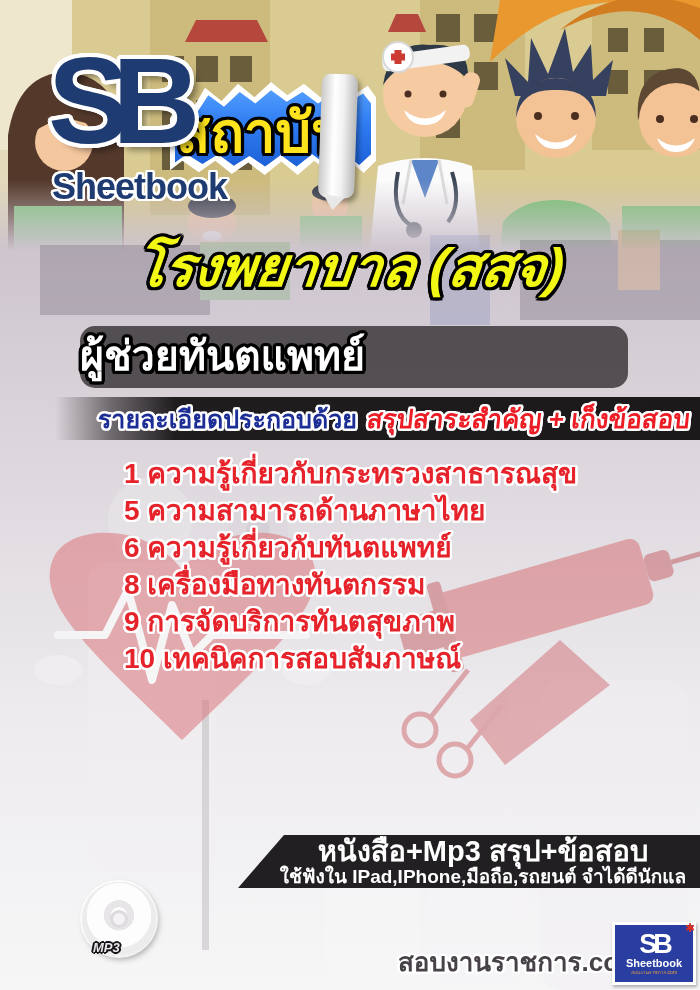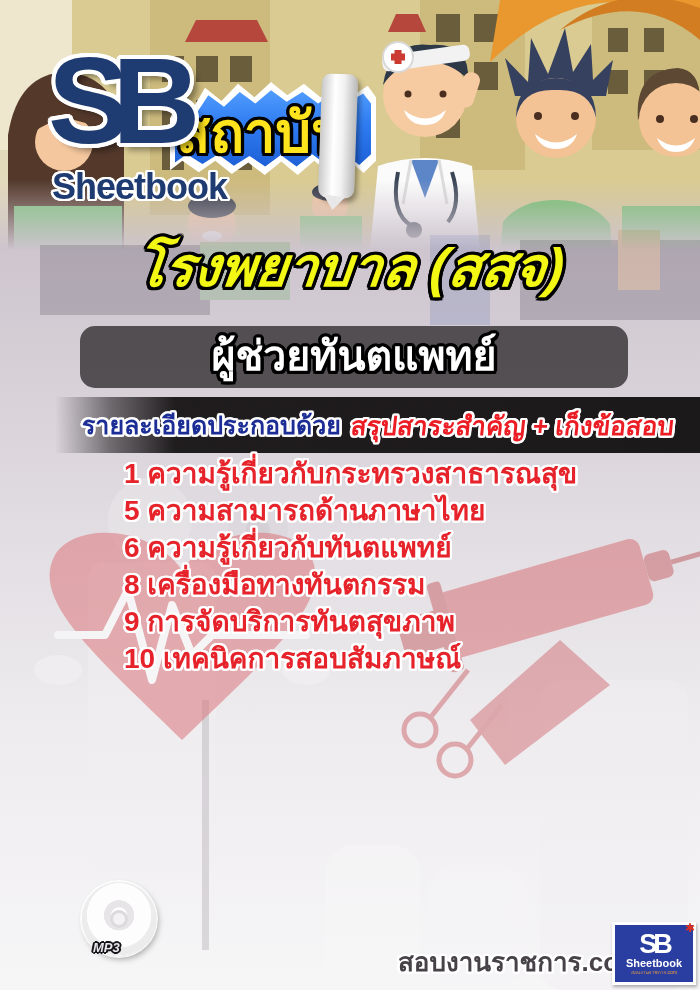--- a/index.html
+++ b/index.html
@@ -45,25 +45,25 @@
       2.9px 2.9px 0 #fff,-2.9px 2.9px 0 #fff,2.9px -2.9px 0 #fff,-2.9px -2.9px 0 #fff,
       3.7px 1.6px 0 #fff,-3.7px 1.6px 0 #fff,3.7px -1.6px 0 #fff,-3.7px -1.6px 0 #fff,
       1.6px 3.7px 0 #fff,-1.6px 3.7px 0 #fff,1.6px -3.7px 0 #fff,-1.6px -3.7px 0 #fff,
       7px 7px 6px rgba(0,0,0,.4);}
   .sheetbook{position:absolute;left:0px;top:110px;font-size:36px;font-weight:800;color:#1e3b72;letter-spacing:-1px;}
 
   
   .title{position:absolute;top:232px;left:0;width:100%;text-align:center;z-index:5;
     font-size:54px;font-weight:800;font-style:italic;color:#f2f713;transform:skewX(-6deg);line-height:1.3;}
   .position-bar{position:absolute;top:326px;left:80px;width:548px;height:62px;border-radius:15px;
-    background:rgba(62,57,60,.86);z-index:5;display:flex;align-items:center;justify-content:center;}
+    background:rgba(62,57,60,.86);z-index:5;display:flex;align-items:center;justify-content:flex-start;}
   .position-text{font-size:41px;font-weight:800;color:#fff;line-height:1.25;}
-  .details-bar{position:absolute;top:397px;left:0;width:700px;height:56px;z-index:5;
+  .details-bar{position:absolute;top:397px;left:0;width:700px;height:43px;z-index:5;
     background:linear-gradient(90deg,rgba(24,21,23,0) 55px,rgba(24,21,23,.55) 110px,rgba(24,21,23,.96) 175px,rgba(24,21,23,.98) 100%);
-    display:flex;align-items:center;justify-content:flex-end;padding-right:22px;box-sizing:border-box;gap:10px;}
+    display:flex;align-items:center;justify-content:flex-end;padding-right:6px;box-sizing:border-box;gap:10px;}
   .d-label{font-size:25px;font-weight:800;color:#1c2e95;}
   .d-hl{font-size:26px;font-weight:800;color:#ec1c24;display:inline-block;transform:skewX(-6deg);padding-right:4px;}
 
   
   .contents{position:absolute;top:455px;left:124px;z-index:5;}
   .item{font-size:28px;font-weight:700;color:#e6232a;height:37px;line-height:37px;white-space:nowrap;}
 
   
   .band{position:absolute;top:835px;left:238px;width:462px;height:53px;z-index:5;
     background:rgba(17,15,17,.93);clip-path:polygon(46px 0,100% 0,100% 100%,0 100%);
@@ -252,20 +252,24 @@
 
   <div class="contents">
     <div class="item ow">1 ความรู้เกี่ยวกับกระทรวงสาธารณสุข</div>
     <div class="item ow">5 ความสามารถด้านภาษาไทย</div>
     <div class="item ow">6  ความรู้เกี่ยวกับทันตแพทย์</div>
     <div class="item ow">8 เครื่องมือทางทันตกรรม</div>
     <div class="item ow">9 การจัดบริการทันตสุขภาพ</div>
     <div class="item ow">10 เทคนิคการสอบสัมภาษณ์</div>
   </div>
 
+  <div class="band">
+    <div class="b1">หนังสือ+Mp3 สรุป+ข้อสอบ</div>
+    <div class="b2">ใช้ฟังใน IPad,IPhone,มือถือ,รถยนต์ จำได้ดีนักแล</div>
+  </div>
 
 
   <div class="cd">
     <div class="hole"></div>
     <span class="cdlabel od">MP3</span>
   </div>
 
   <div class="website ow">สอบงานราชการ.com</div>
 
   <div class="flogo">

